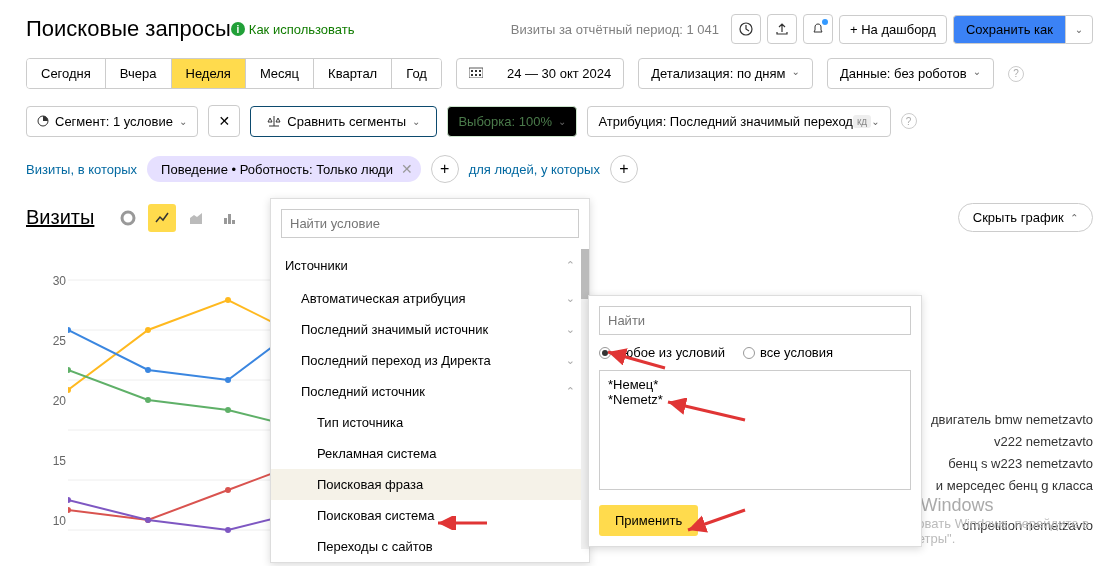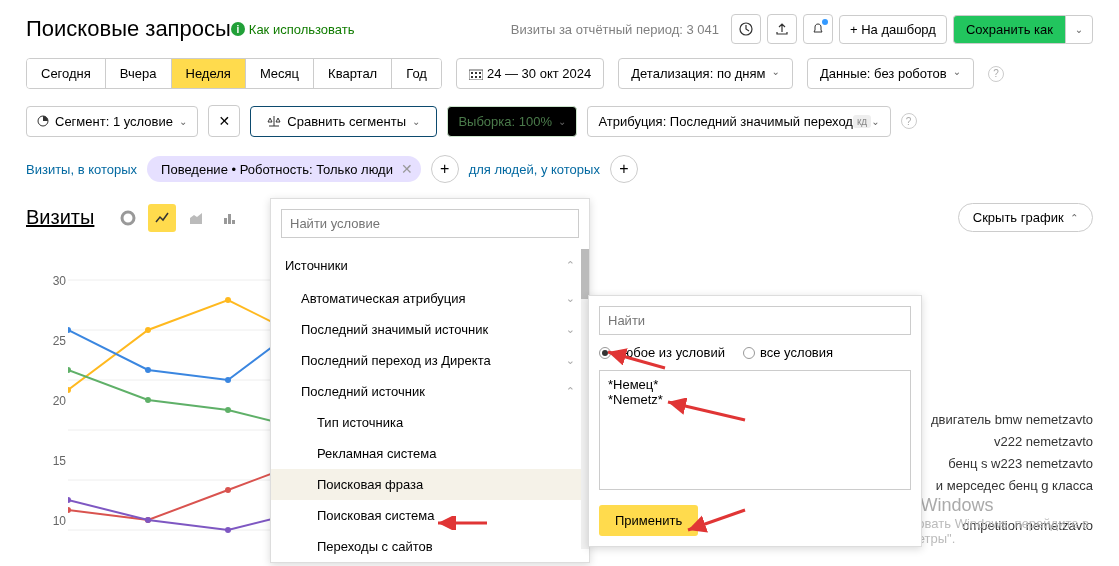--- a/index.html
+++ b/index.html
@@ -10,30 +10,30 @@
 .title { font-size: 22px; font-weight: 400; margin-right: 0; }
 .info-link { color: #107c00; font-size: 13px; display: flex; align-items: center; gap: 4px; }
 .info-icon { width: 14px; height: 14px; background: #21a038; border-radius: 50%; display: inline-flex; align-items: center; justify-content: center; color: #fff; font-size: 10px; font-weight: bold; }
 .spacer { flex: 1; }
 .visits-period { color: #808080; font-size: 13px; margin-right: 12px; }
 .icon-btn { width: 30px; height: 30px; border: 1px solid #ccc; border-radius: 4px; display: inline-flex; align-items: center; justify-content: center; margin-right: 6px; cursor: pointer; background: #fff; }
 .icon-btn.notif { position: relative; }
 .notif-dot { position: absolute; top: 4px; right: 4px; width: 6px; height: 6px; background: #3399ff; border-radius: 50%; }
 .dashboard-btn { border: 1px solid #ccc; border-radius: 4px; padding: 6px 10px; font-size: 13px; cursor: pointer; background: #fff; margin-right: 6px; }
 .save-group { display: flex; }
-.save-btn { border: 1px solid #ccc; border-right: none; border-radius: 4px 0 0 4px; padding: 6px 12px; font-size: 13px; cursor: pointer; background: #22c55e; }
+.save-btn { border: 1px solid #ccc; border-right: none; border-radius: 4px 0 0 4px; padding: 6px 12px; font-size: 13px; cursor: pointer; background: #3b82f6; }
 .save-chevron { border: 1px solid #ccc; border-radius: 0 4px 4px 0; width: 28px; display: flex; align-items: center; justify-content: center; cursor: pointer; background: #fff; }
 
 
 .period-row { display: flex; align-items: center; padding: 4px 26px 10px; gap: 0; }
 .period-tabs { display: flex; border: 1px solid #ccc; border-radius: 4px; overflow: hidden; margin-right: 14px; }
 .period-tab { padding: 7px 14px; font-size: 13px; cursor: pointer; border-right: 1px solid #ccc; background: #fff; }
 .period-tab:last-child { border-right: none; }
 .period-tab.active { background: #ffdb4d; }
-.date-range { border: 1px solid #ccc; border-radius: 4px; padding: 7px 12px; display: flex; align-items: center; gap: 4px; cursor: pointer; margin-right: 14px; }
+.date-range { border: 1px solid #ccc; border-radius: 4px; padding: 7px 12px; display: flex; align-items: flex-start; gap: 24px; cursor: pointer; margin-right: 14px; }
 .cal-icon { display: inline-flex; }
 .dropdown-btn { border: 1px solid #ccc; border-radius: 4px; padding: 7px 12px; display: flex; align-items: flex-start; gap: 6px; cursor: pointer; margin-right: 14px; font-size: 13px; background: #fff; }
 .chev { font-size: 10px; color: #666; }
 .help-circle { width: 16px; height: 16px; border: 1px solid #ccc; border-radius: 50%; display: inline-flex; align-items: center; justify-content: center; color: #aaa; font-size: 10px; cursor: pointer; }
 
 
 .segment-row { display: flex; align-items: center; padding: 6px 26px 14px; gap: 10px; }
 .segment-btn { border: 1px solid #ccc; border-radius: 4px; padding: 7px 10px; display: flex; align-items: center; gap: 6px; cursor: pointer; font-size: 13px; background: #fff; }
 .pie-icon { width: 12px; height: 12px; }
 .close-segment { border: 1px solid #ccc; border-radius: 4px; width: 32px; height: 32px; display: flex; align-items: center; justify-content: center; cursor: pointer; background: #fff; font-size: 14px; }
@@ -95,21 +95,21 @@
 </head>
 <body>
 
 <div class="header">
   <div class="title">Поисковые запросы</div>
   <div class="info-link">
     <span class="info-icon">i</span>
     <span>Как использовать</span>
   </div>
   <div class="spacer"></div>
-  <div class="visits-period">Визиты за отчётный период: 3 041</div>
+  <div class="visits-period">Визиты за отчётный период: 1 041</div>
   <div class="icon-btn">
     <svg width="14" height="14" viewBox="0 0 14 14">
         <circle cx="7" cy="7" r="6" fill="none" stroke="#333" stroke-width="1.2"></circle>
         <path d="M7 3v4l3 2" stroke="#333" stroke-width="1.2" fill="none"></path>
       </svg>
   </div>
   <div class="icon-btn">
     <svg width="14" height="14" viewBox="0 0 14 14">
         <path d="M7 10V2M4 5l3-3 3 3M2 10v2h10v-2" stroke="#333" stroke-width="1.2" fill="none"></path>
       </svg>

